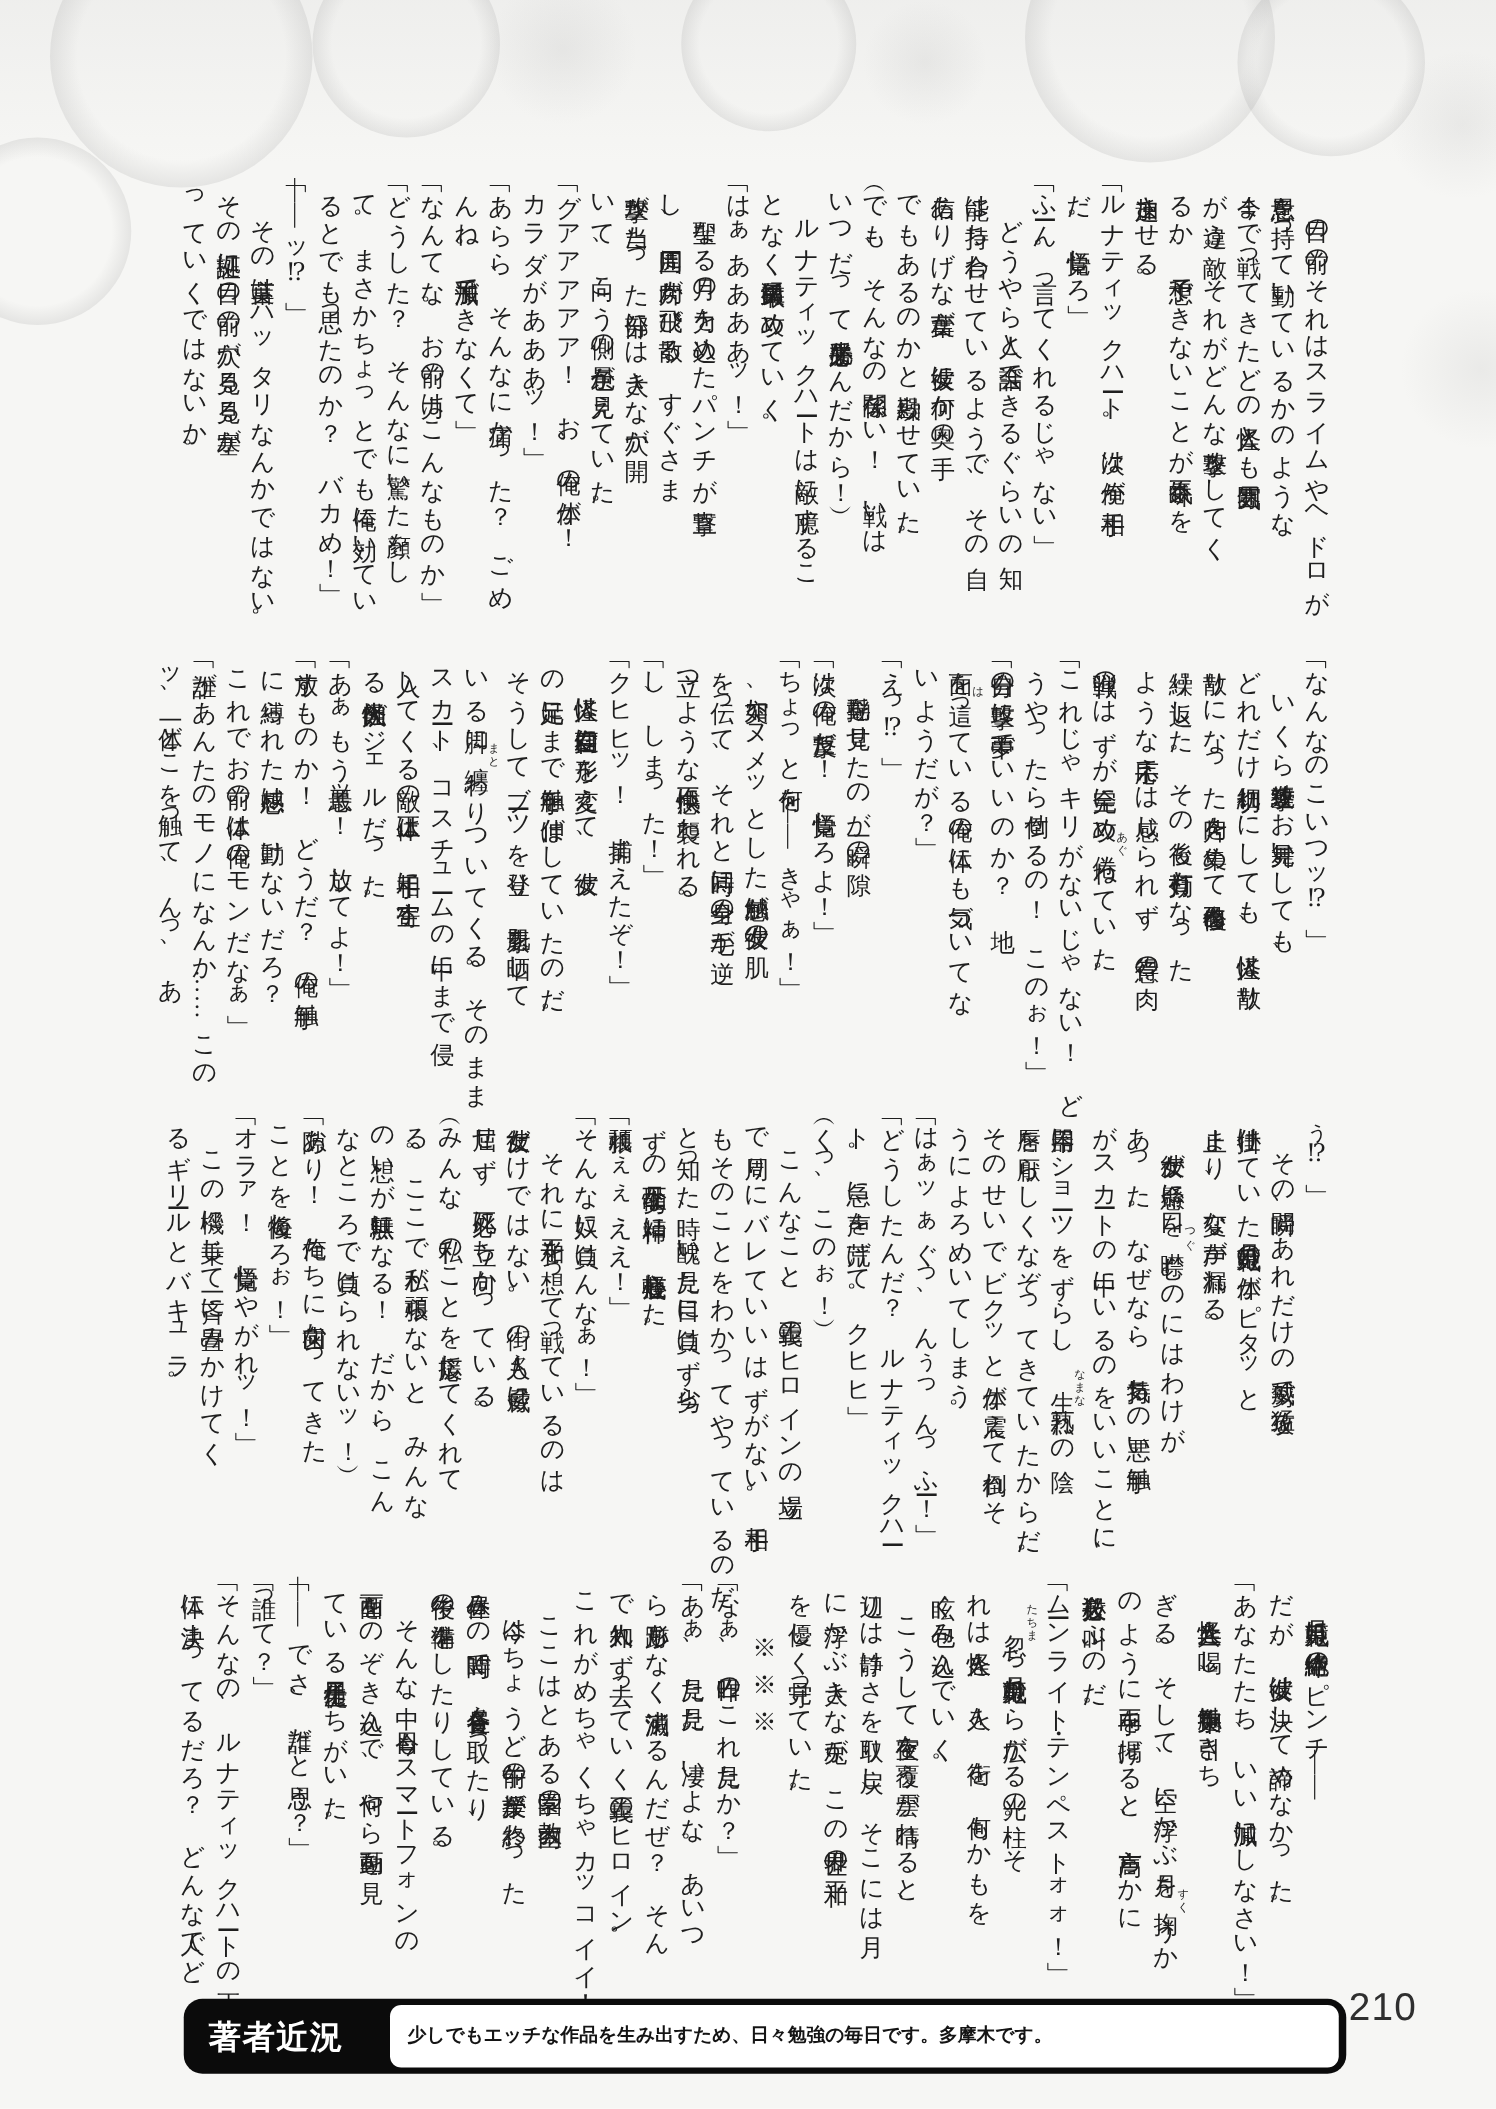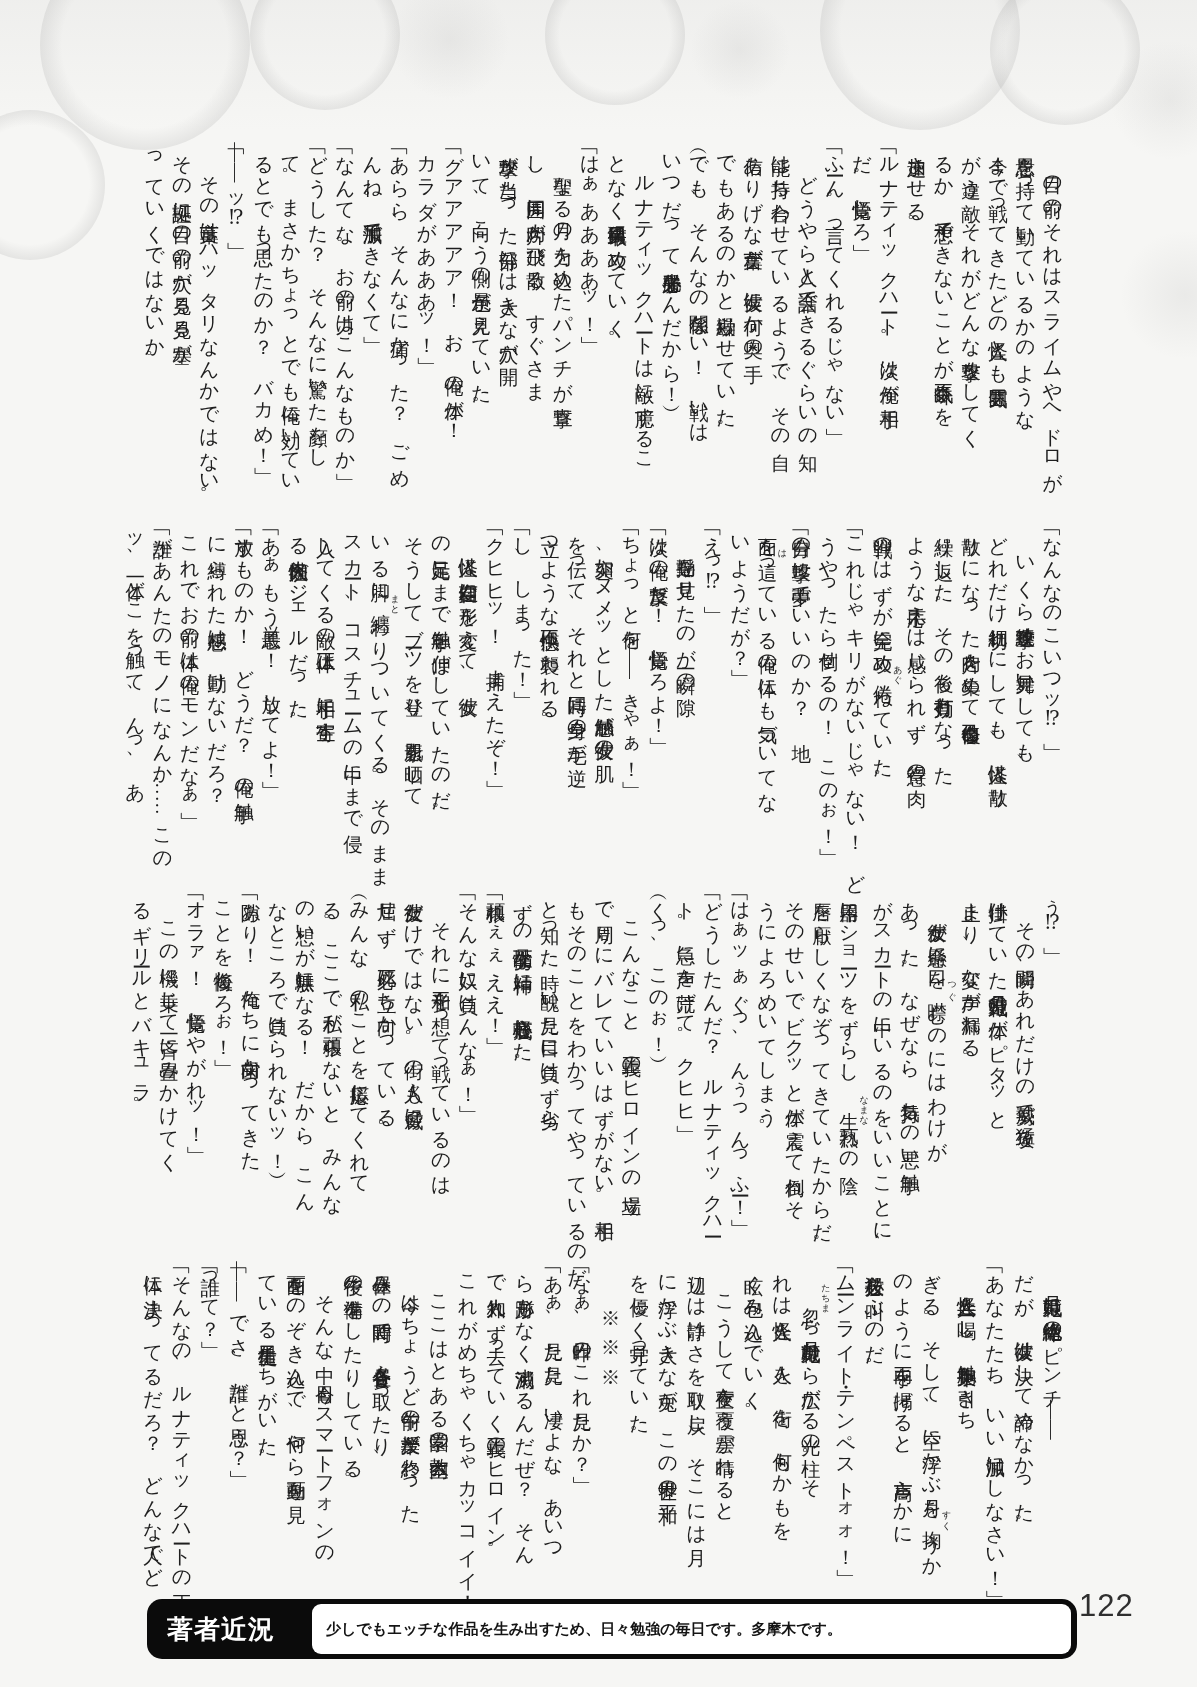--- a/index.html
+++ b/index.html
@@ -234,14 +234,14 @@
       <p class="tline">体に決まってるだろ？　どんな人でど</p>
     </div>
 
   <div class="footer-bar">
     <div class="footer-label">著者近況</div>
     <div class="footer-inner">
       <div class="fl">少しでもエッチな作品を生み出すため、日々勉強の毎日です。多摩木です。</div>
     </div>
   </div>
 
-  <div class="page-number">122</div>
+  <div class="page-number">210</div>
 </div>
 
 </body></html>

